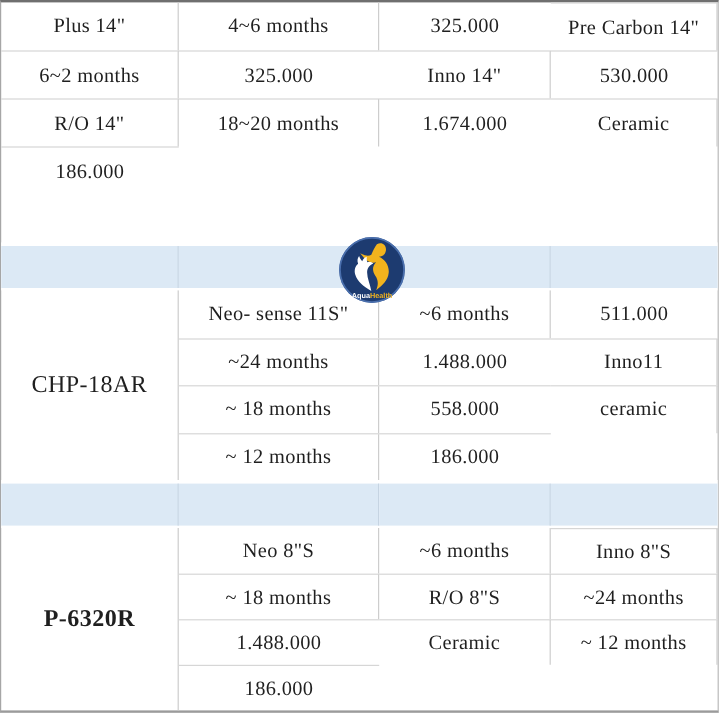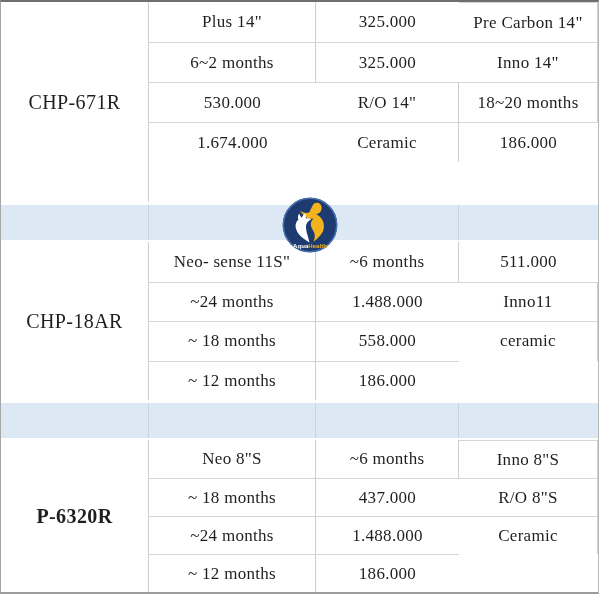--- a/index.html
+++ b/index.html
@@ -42,22 +42,22 @@
   .logo svg{width:100%;height:100%;display:block;}
   .logo-text{font-family:"Liberation Sans","DejaVu Sans",sans-serif;font-weight:bold;}
 </style>
 </head>
 <body>
 
 <div class="sheet">
   <div class="table-wrap">
 
     <div class="section sec1" style="grid-template-rows: repeat(5, 1fr);">
-        <div class="model-cell" style="grid-row: 1 / span 5;">CHP-671R</div>
         <div class="cell col0">Plus 14"</div>
+        <div class="cell col1">4~6 months</div>
         <div class="cell col2">325.000</div>
         <div class="cell col0 rline">Pre Carbon 14"</div>
         <div class="cell col1 rline">6~2 months</div>
         <div class="cell col2 rline">325.000</div>
         <div class="cell col0 rline">Inno 14"</div>
         <div class="cell col2 rline">530.000</div>
         <div class="cell col0 rline">R/O 14"</div>
         <div class="cell col1 rline">18~20 months</div>
         <div class="cell col2 rline">1.674.000</div>
         <div class="cell col0 rline">Ceramic</div>
@@ -92,21 +92,20 @@
       <div class="band-cell v"></div>
       <div class="band-cell"></div>
     </div>
 
     <div class="section sec3" style="grid-template-rows: repeat(4, 1fr);">
         <div class="model-cell" style="grid-row: 1 / span 4; font-weight: bold;">P-6320R</div>
         <div class="cell col0">Neo 8"S</div>
         <div class="cell col1">~6 months</div>
         <div class="cell col0 rline">Inno 8"S</div>
         <div class="cell col1 rline">~ 18 months</div>
-        <div class="cell col2 rline">437.000</div>
         <div class="cell col0 rline">R/O 8"S</div>
         <div class="cell col1 rline">~24 months</div>
         <div class="cell col2 rline">1.488.000</div>
         <div class="cell col0 rline">Ceramic</div>
         <div class="cell col1 rline">~ 12 months</div>
         <div class="cell col2 rline">186.000</div>
       </div>
 
   </div>
 

